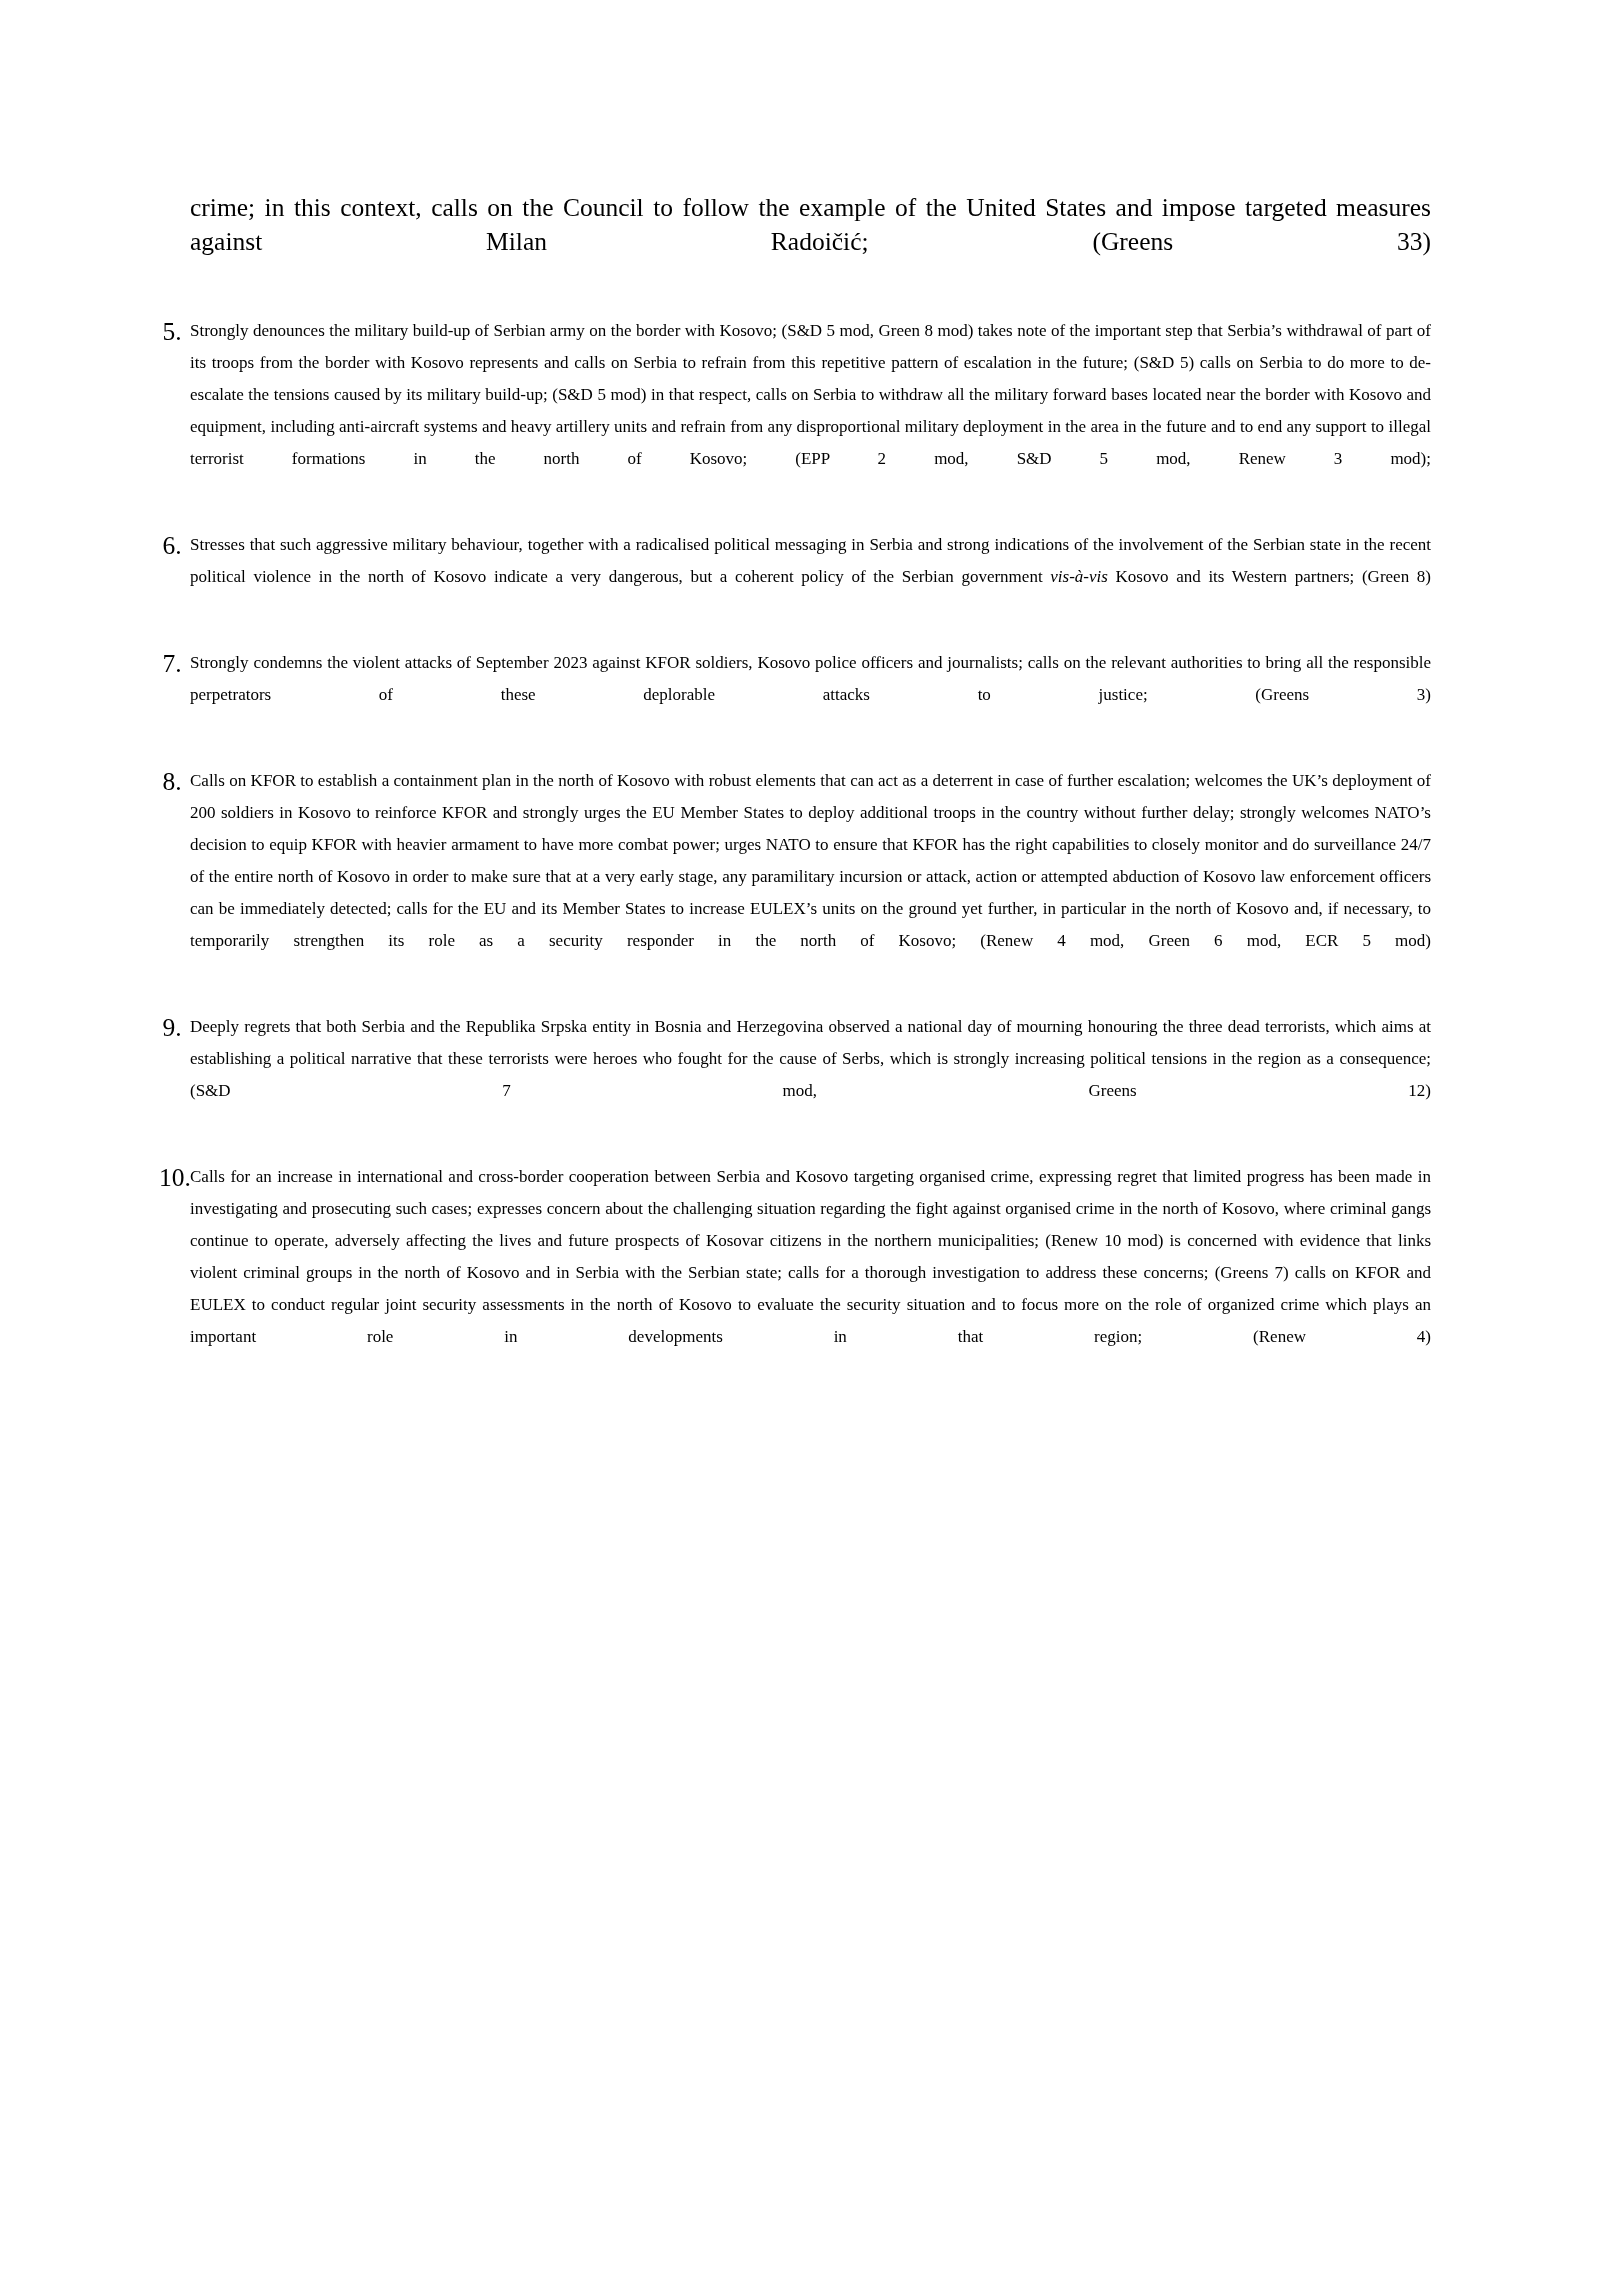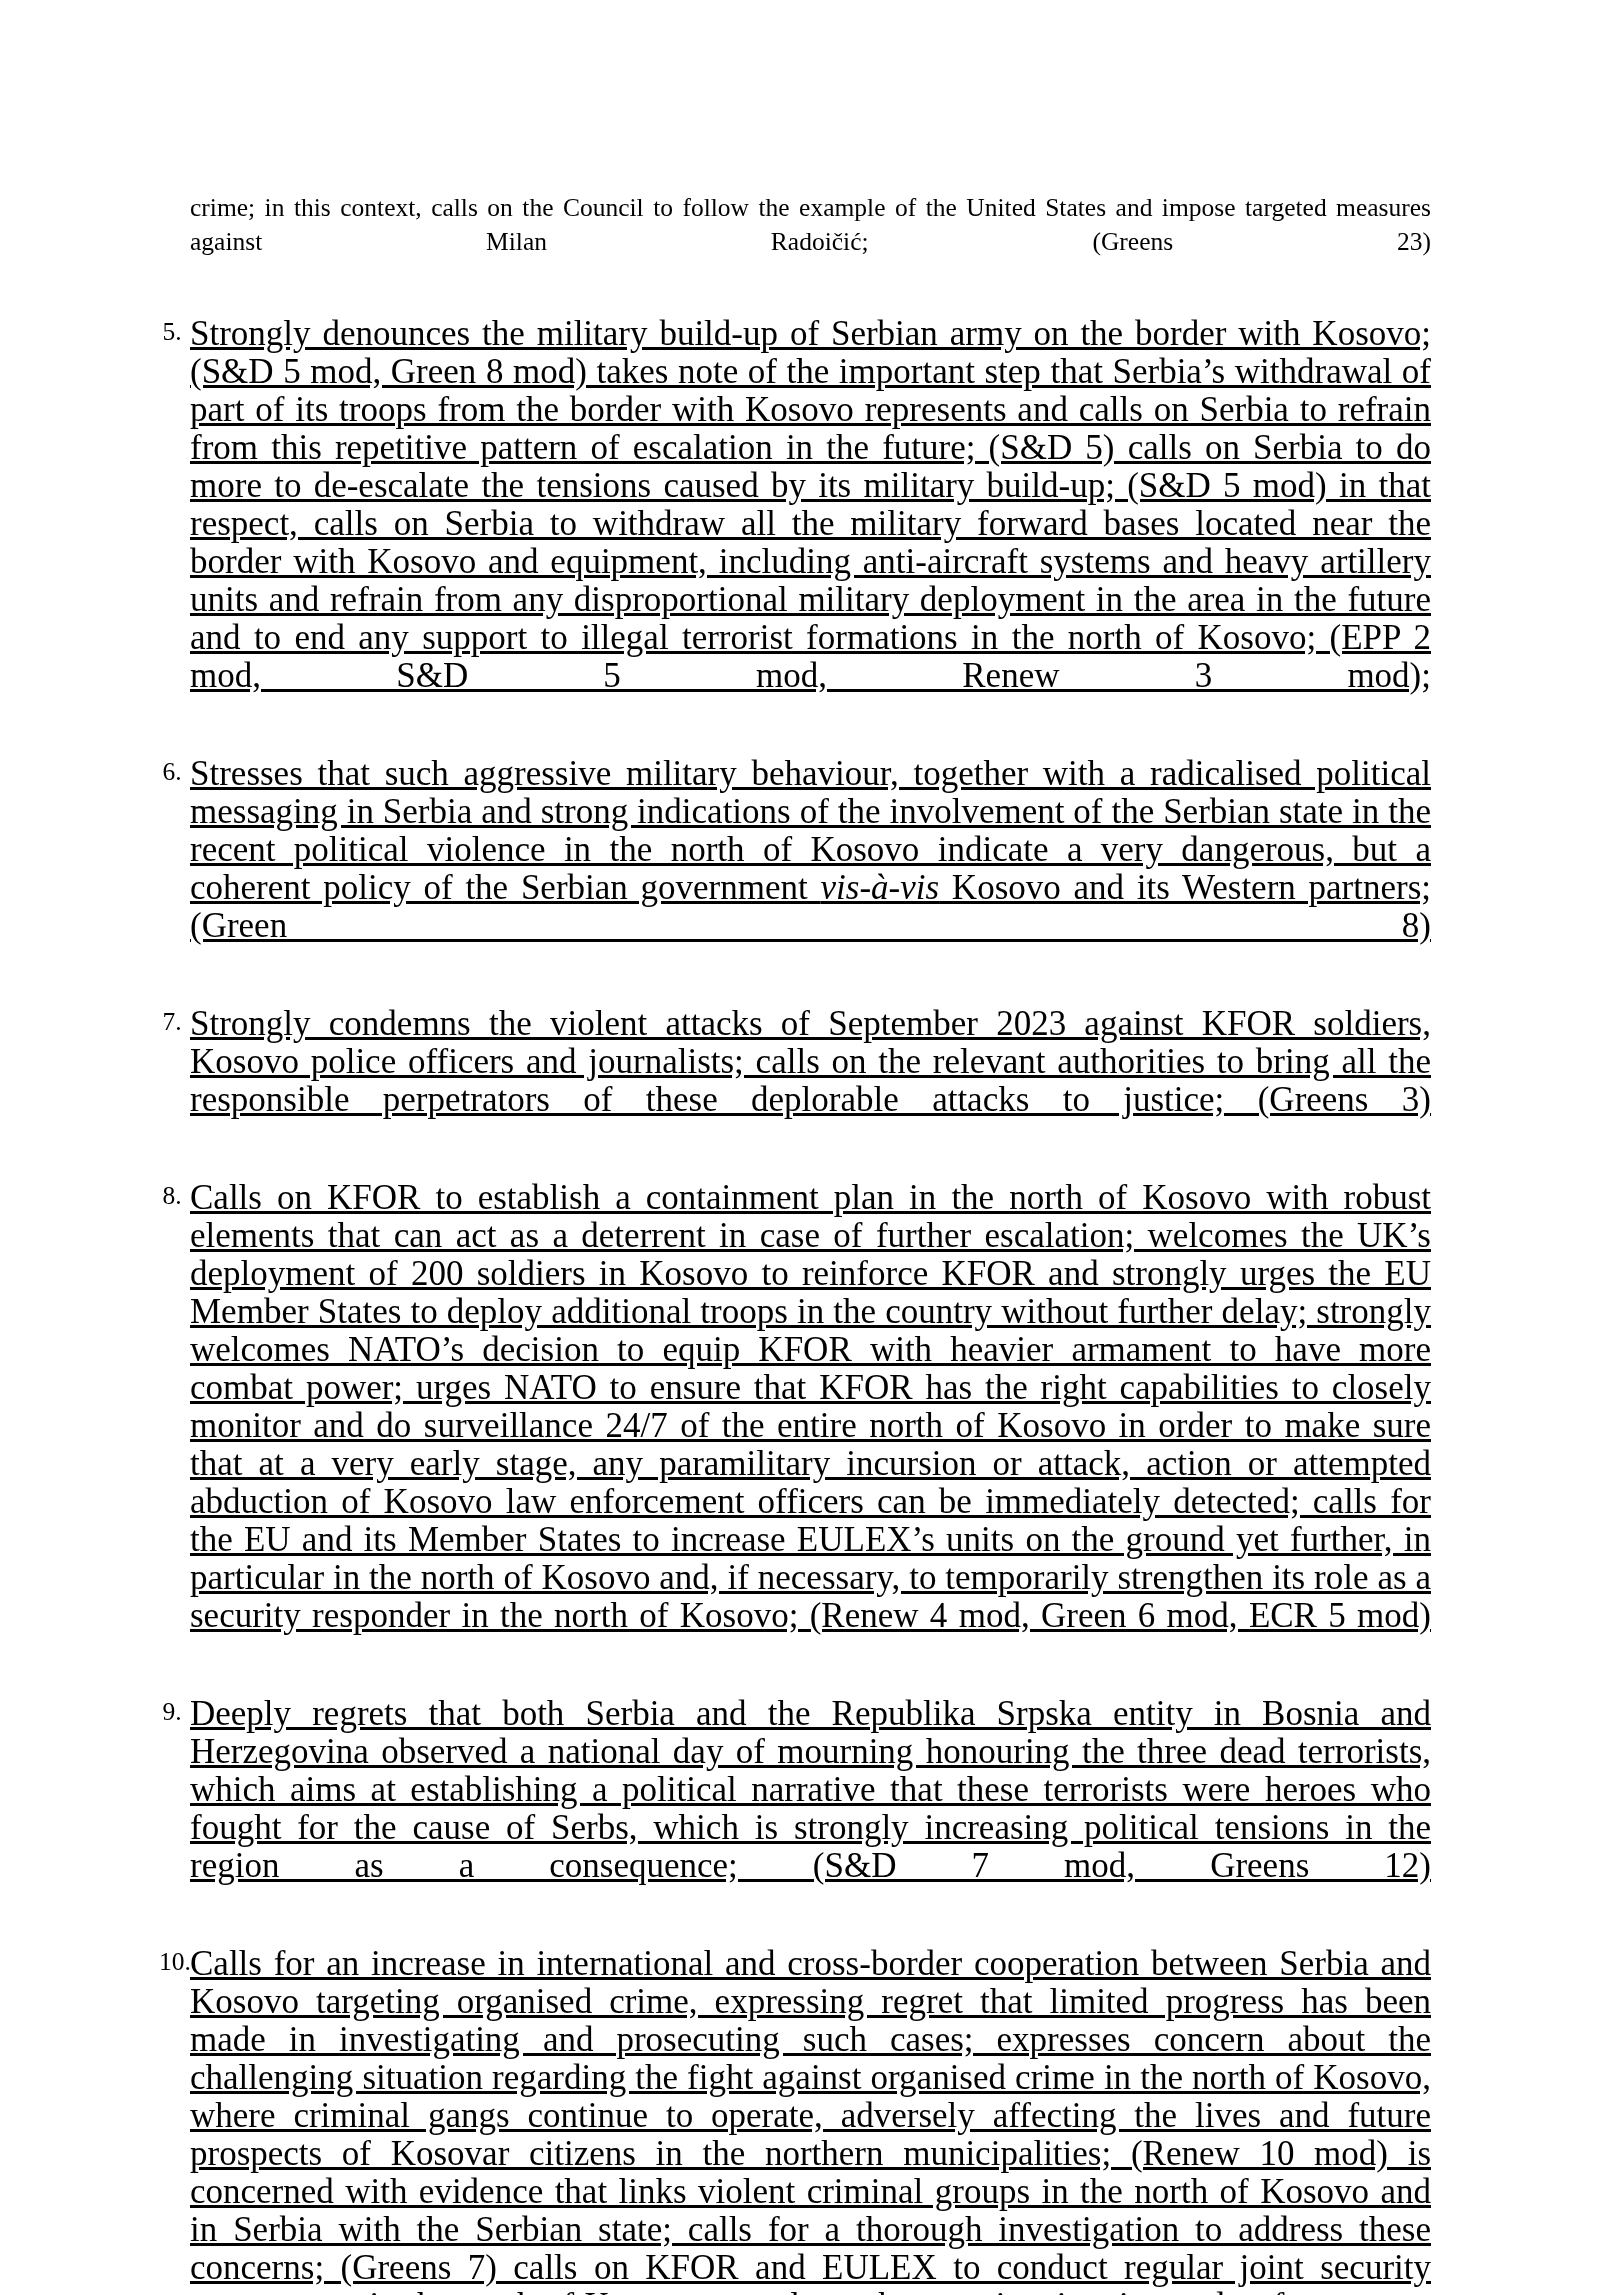--- a/index.html
+++ b/index.html
@@ -49,43 +49,42 @@
     font-size: 25.5px;
     line-height: 34px;
     padding-right: 8.5px;
     box-sizing: border-box;
     white-space: nowrap;
   }
   .item-body {
     flex: 1 1 auto;
     text-align: justify;
     text-justify: inter-word;
-    font-size: 35px;
-    line-height: 38px;
+    font-size: 17px;
+    line-height: 32px;
     hyphens: none;
-    text-decoration: underline;
   }
   
   .item-body::after,
   .para-cont::after {
     content: "";
     display: inline-block;
     width: 100%;
   }
   .ital {
     font-style: italic;
   }
 </style>
 </head>
 <body>
 
 <div class="page">
   <div class="textblock">
 
-    <p class="para-cont">crime; in this context, calls on the Council to follow the example of the United States and impose targeted measures against Milan Radoičić; (Greens 23)</p>
+    <p class="para-cont">crime; in this context, calls on the Council to follow the example of the United States and impose targeted measures against Milan Radoičić; (Greens 33)</p>
 
     <div class="item">
       <div class="item-number">5.</div>
       <div class="item-body"><span>Strongly denounces the military build-up of Serbian army on the border with Kosovo; (S&amp;D 5 mod, Green 8 mod) takes note of the important step that Serbia’s withdrawal of part of its troops from the border with Kosovo represents and calls on Serbia to refrain from this repetitive pattern of escalation in the future; (S&amp;D 5) calls on Serbia to do more to de-escalate the tensions caused by its military build-up; (S&amp;D 5 mod) in that respect, calls on Serbia to withdraw all the military forward bases located near the border with Kosovo and equipment, including anti-aircraft systems and heavy artillery units and refrain from any disproportional military deployment in the area in the future and to end any support to illegal terrorist formations in the north of Kosovo; (EPP 2 mod, S&amp;D 5 mod, Renew 3 mod);</span><span class="ital"></span><span></span></div>
     </div>
 
     <div class="item">
       <div class="item-number">6.</div>
       <div class="item-body"><span>Stresses that such aggressive military behaviour, together with a radicalised political messaging in Serbia and strong indications of the involvement of the Serbian state in the recent political violence in the north of Kosovo indicate a very dangerous, but a coherent policy of the Serbian government </span><span class="ital">vis-à-vis</span><span> Kosovo and its Western partners; (Green 8)</span></div>
     </div>

